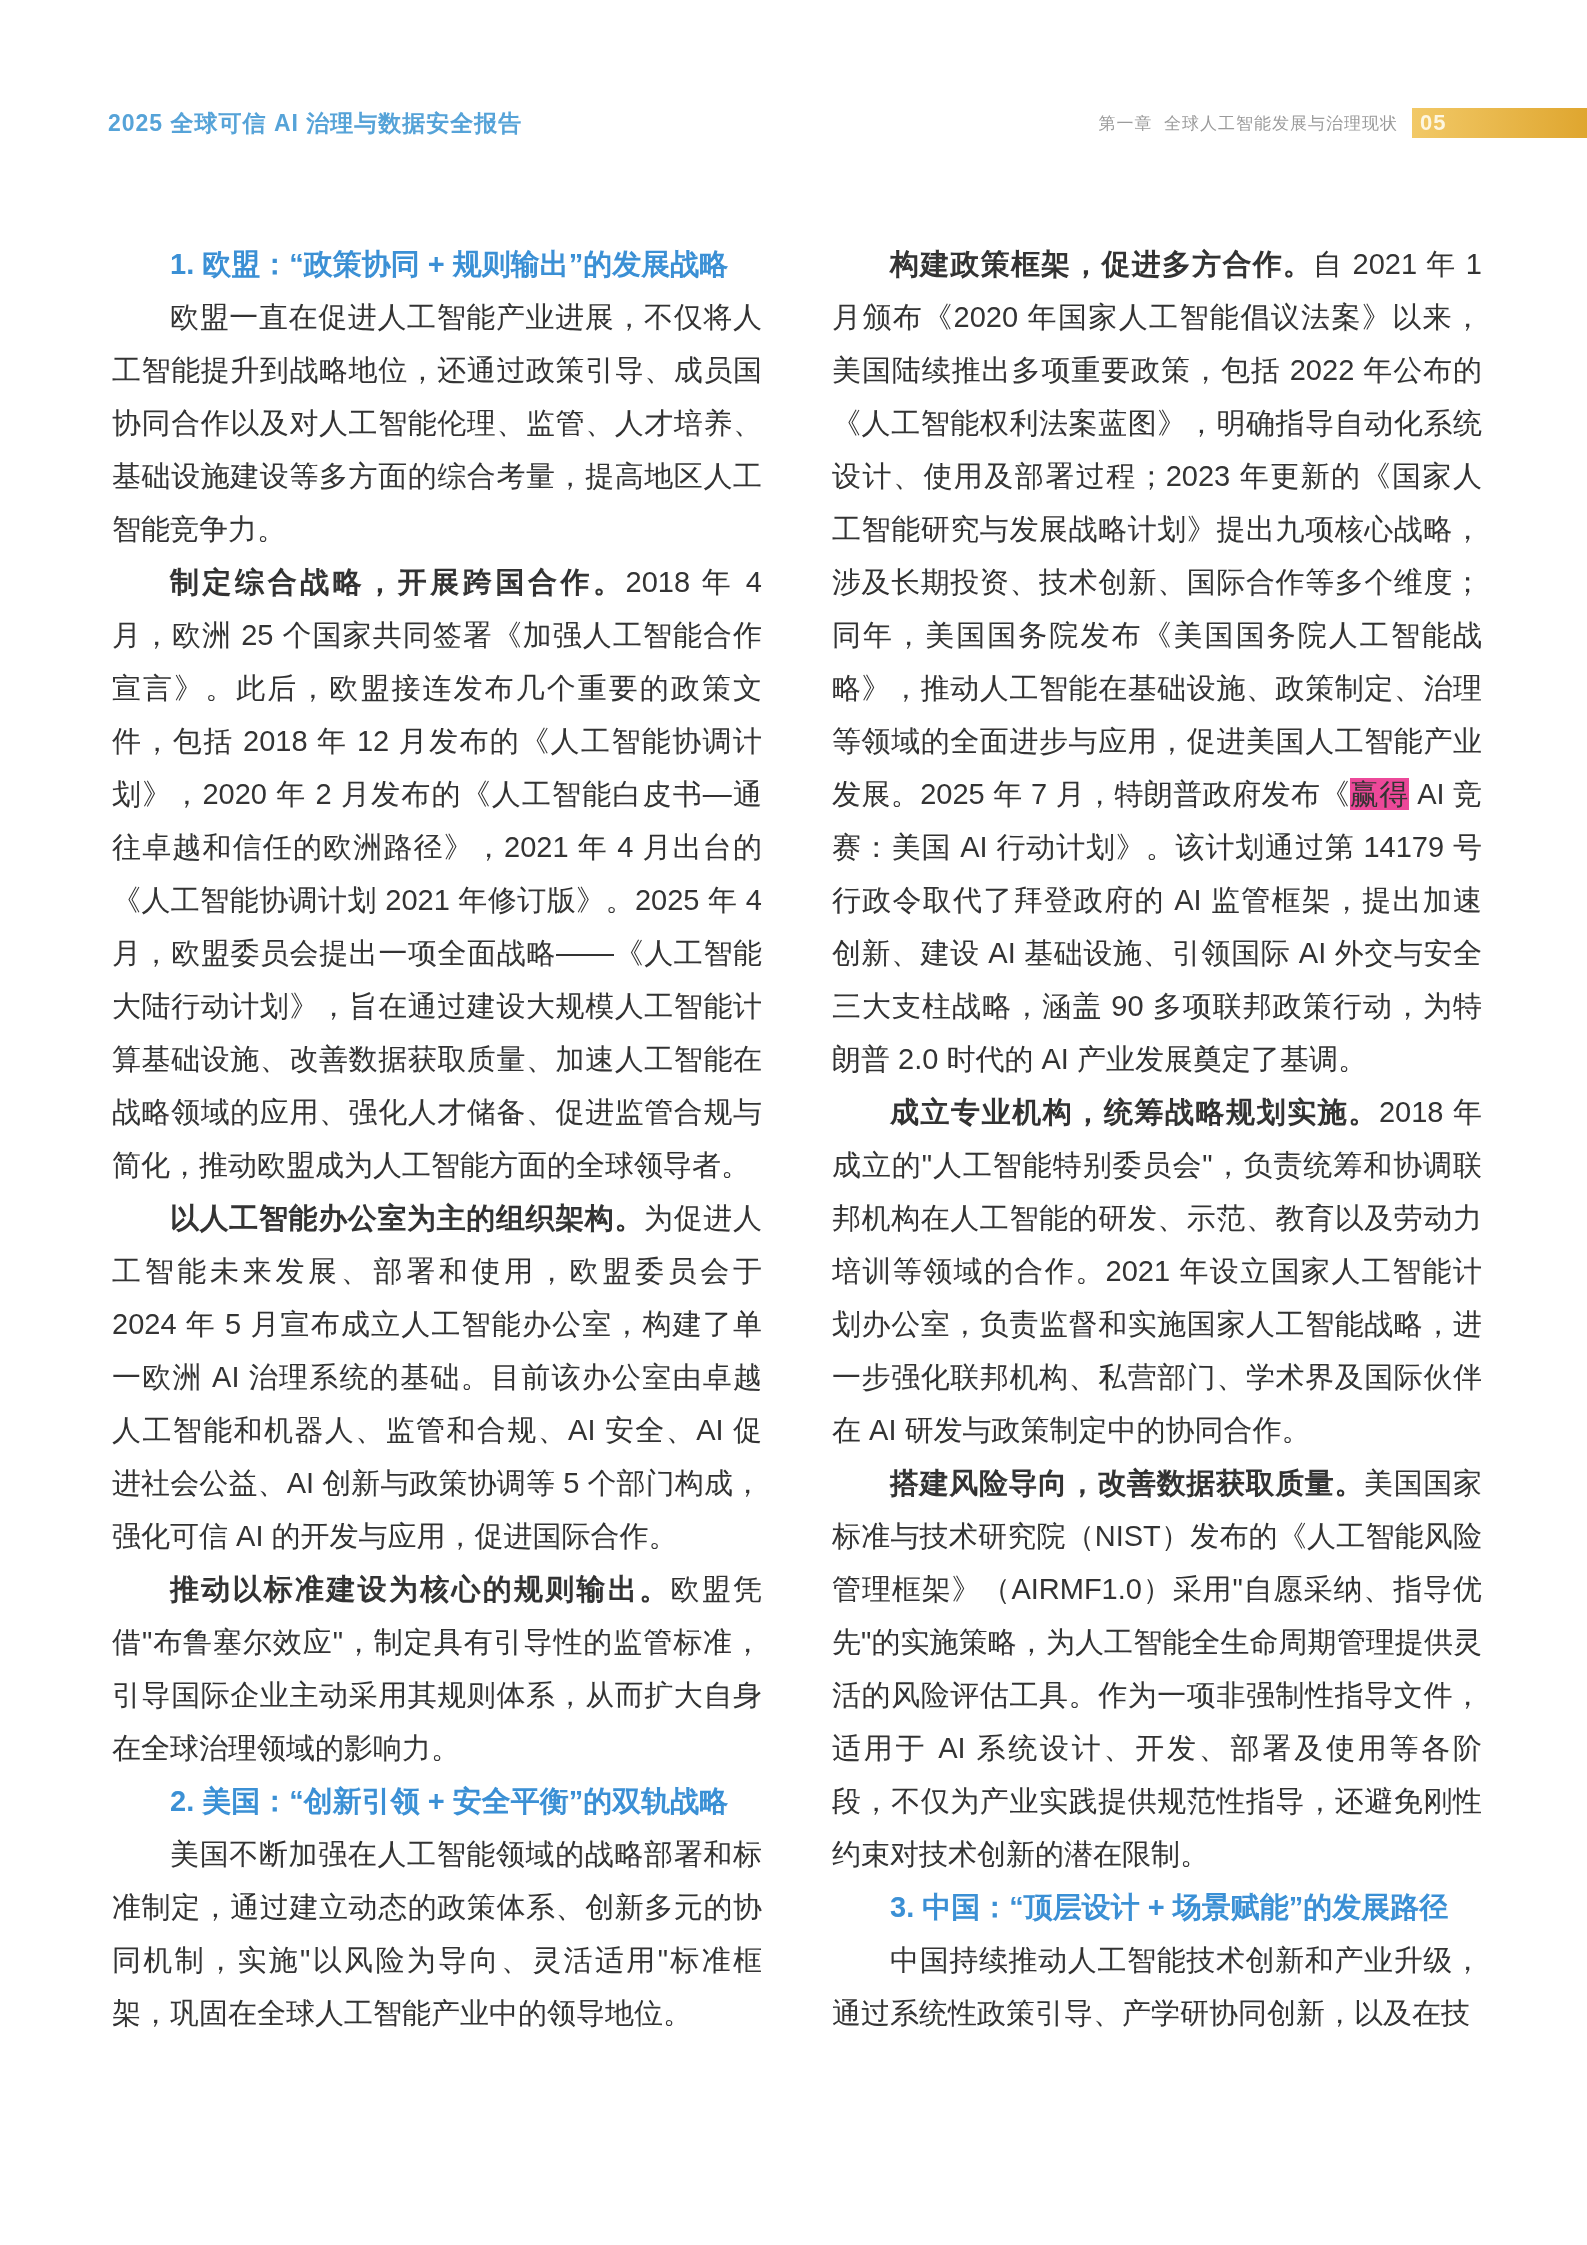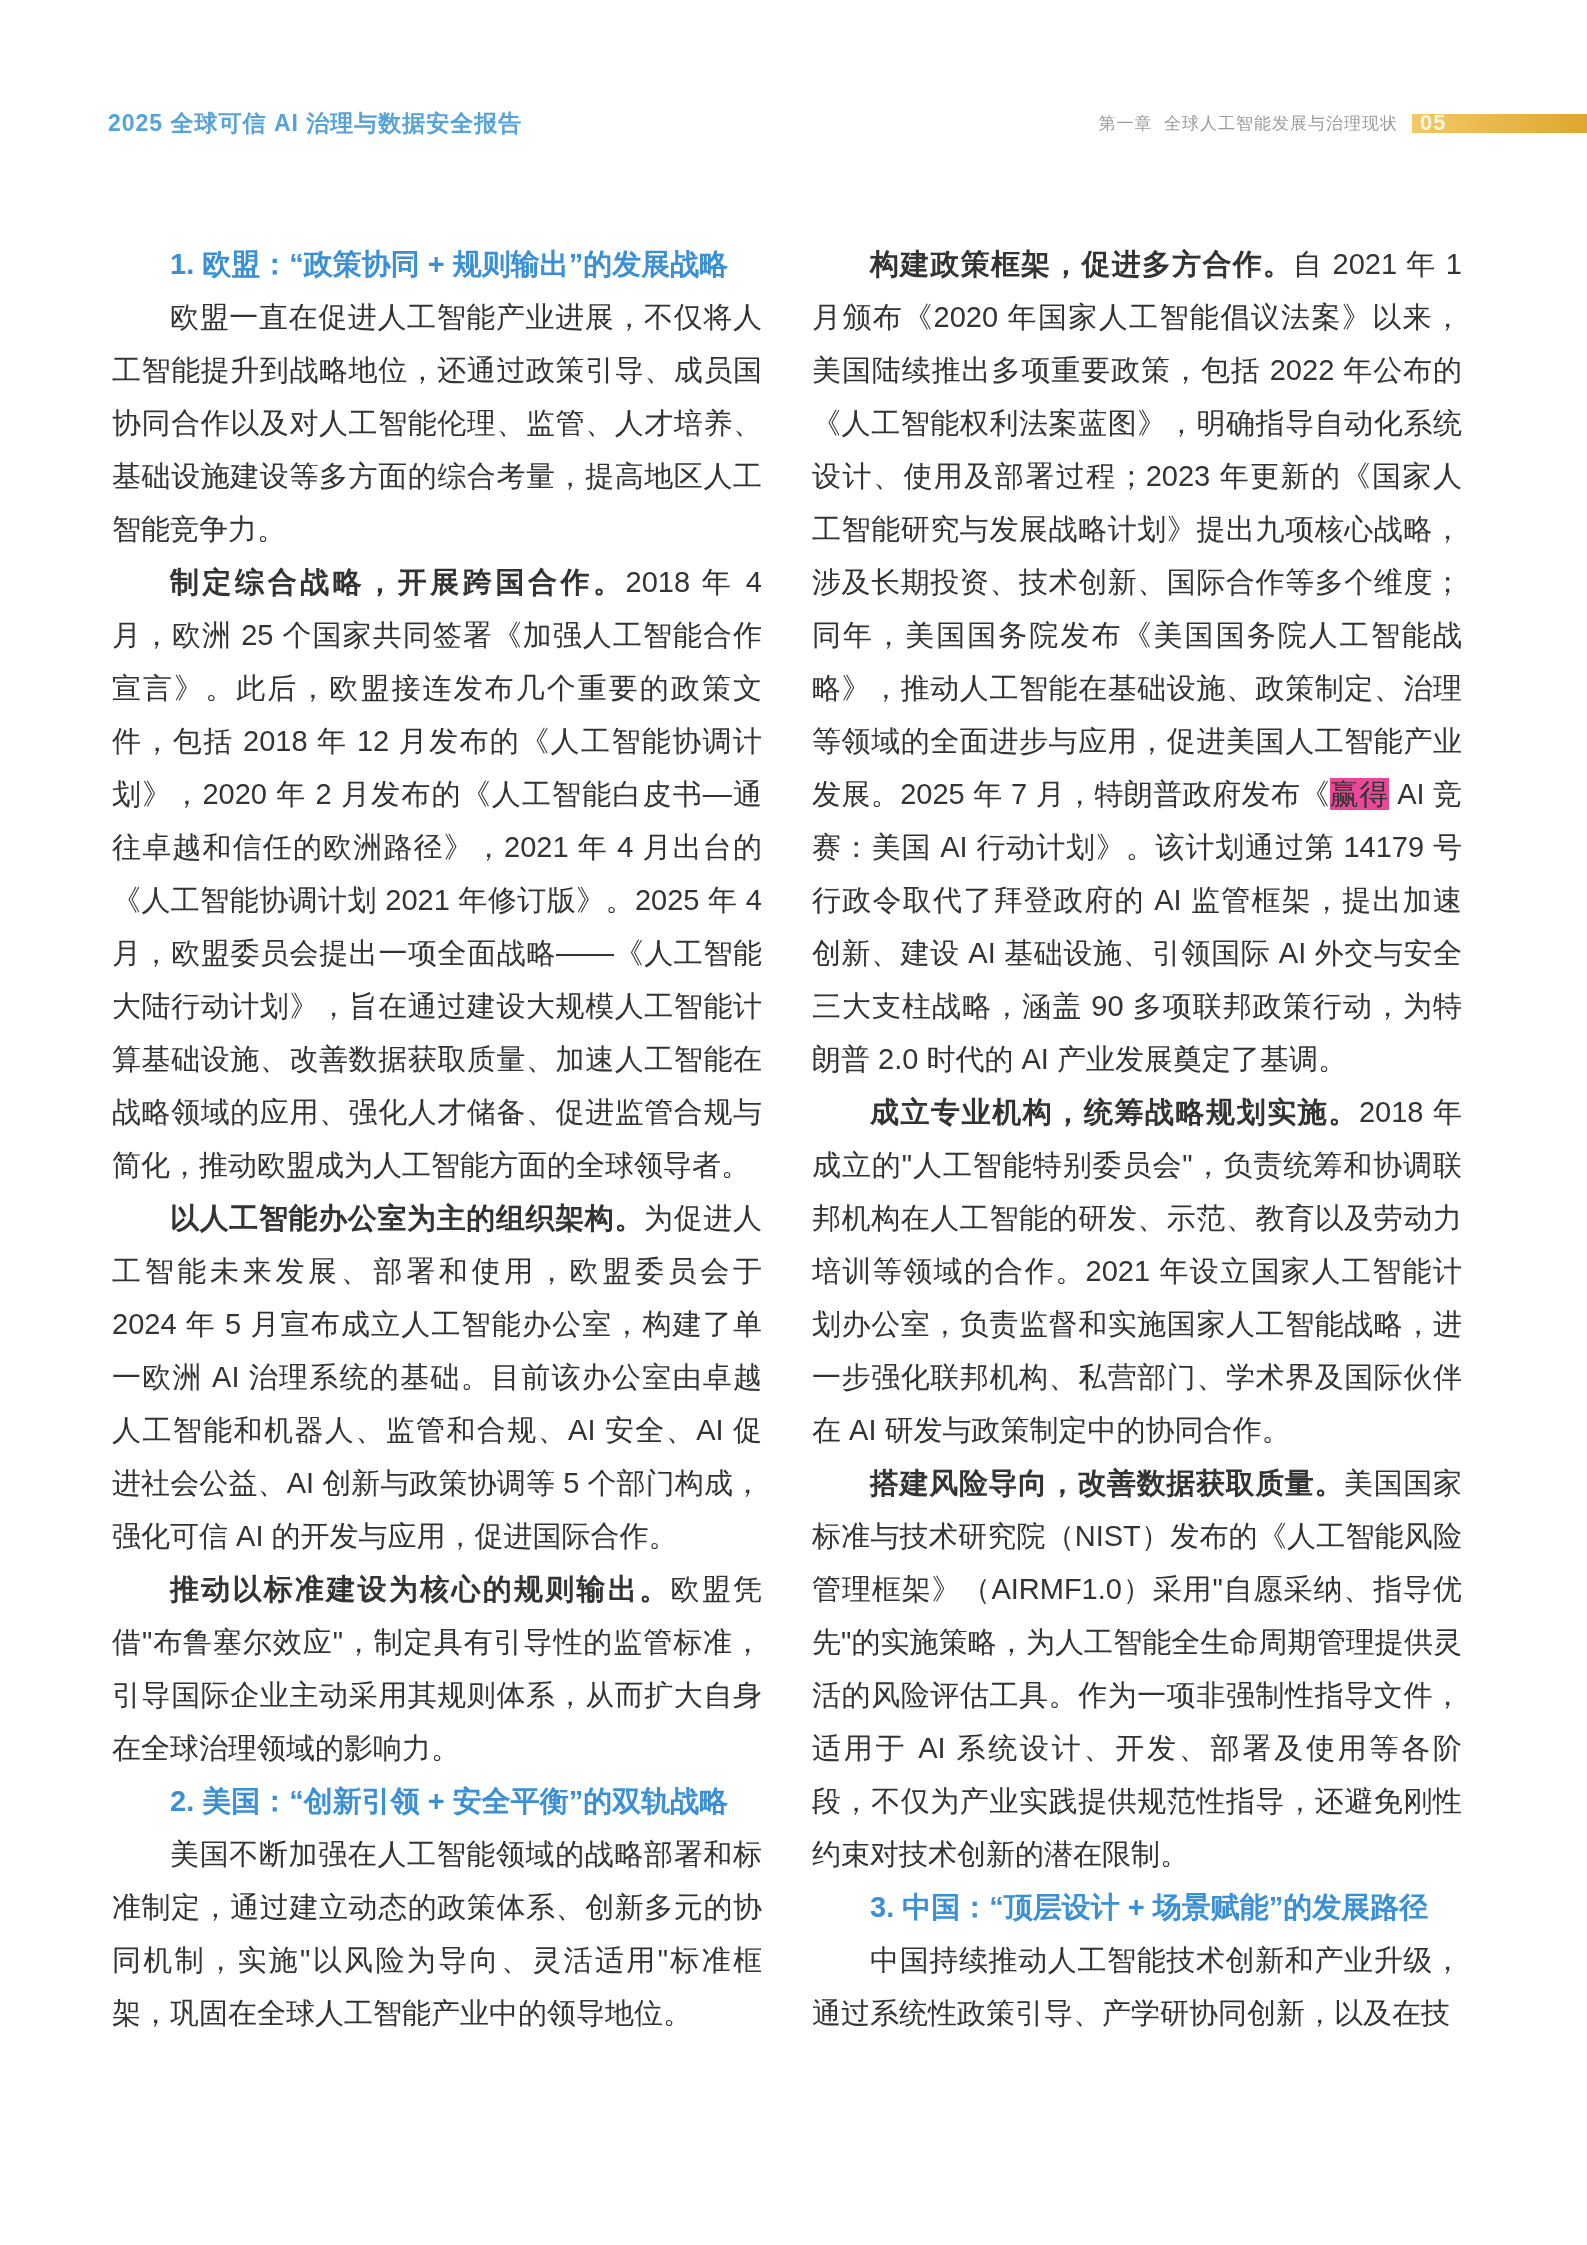--- a/index.html
+++ b/index.html
@@ -37,40 +37,40 @@
   }
   .chapter-title {
     font-size: 17px;
     color: #9b9b9b;
     letter-spacing: 1px;
     white-space: pre;
     margin-right: 14px;
   }
   .page-badge {
     width: 175px;
-    height: 19px;
+    height: 30px;
     background: linear-gradient(to right, #f2c967, #dfa62f);
     display: flex;
     align-items: center;
   }
   .page-badge .num {
     font-size: 22px;
     font-weight: 700;
     color: #fdf6e0;
     padding-left: 8px;
     letter-spacing: 1px;
   }
 
   
   .content {
     position: absolute;
     top: 238px;
     left: 112px;
     display: flex;
-    gap: 50px;
+    gap: 70px;
   }
   .col {
     width: 650px;
     font-size: 29px;
     line-height: 53px;
     color: #333333;
     text-align: justify;
     text-justify: inter-character;
   }
   .col p, .col h3 {

